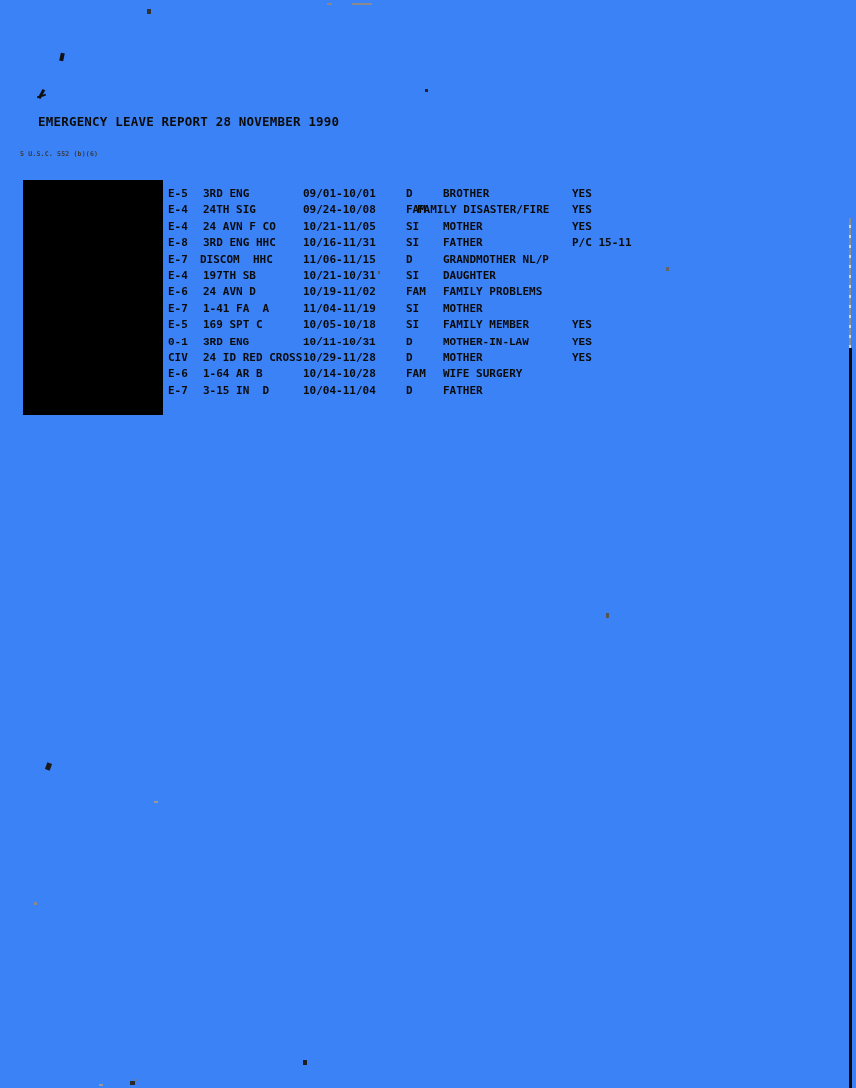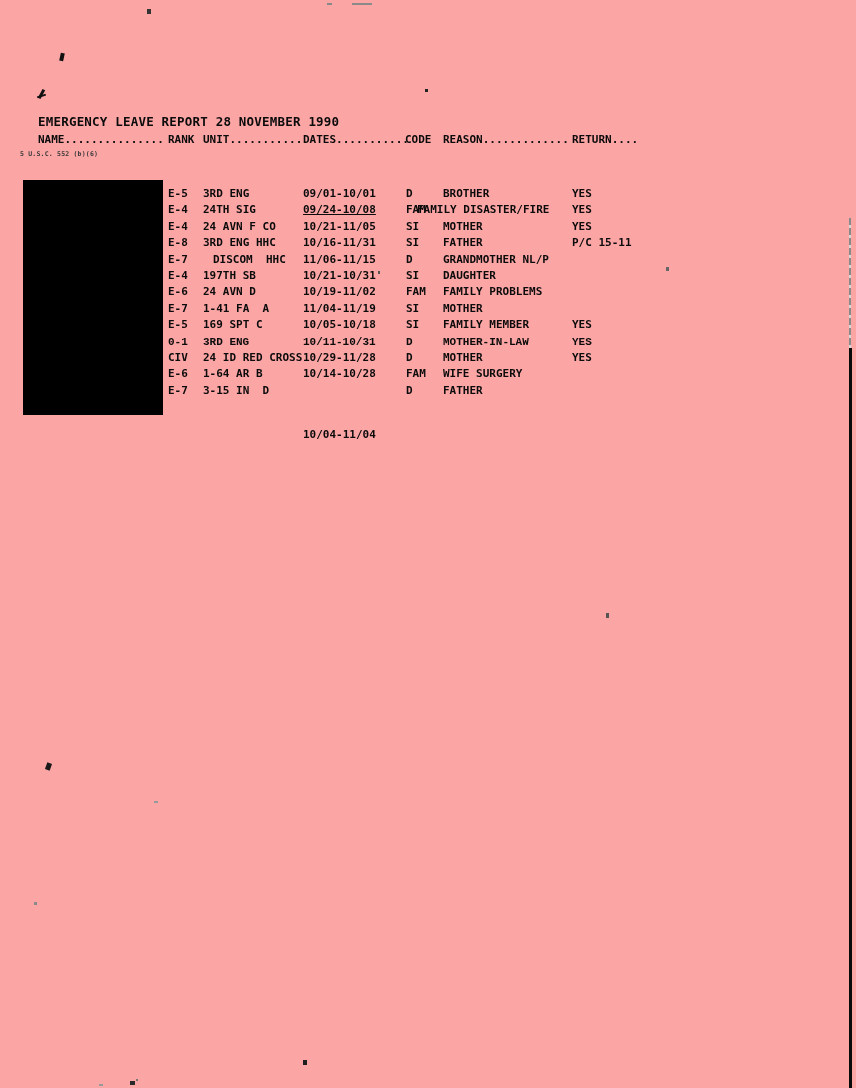--- a/index.html
+++ b/index.html
@@ -53,51 +53,42 @@
     position: absolute;
     left: 849px; top: 348px;
     width: 3px; height: 740px;
     background: #0a0a0a;
   }
   .speck { position: absolute; }
 </style>
 </head>
 <body>
 
-<div class="page" style="background: #fca5a5; color: rgb(11, 11, 11);">
+<div class="page" style="background: #3b82f6; color: rgb(11, 11, 11);">
 
   <div class="title">EMERGENCY LEAVE REPORT 28 NOVEMBER 1990</div>
 
-  <div class="colhead">
-    <span class="c" style="left:38px">NAME...............</span>
-    <span class="c" style="left:168px">RANK</span>
-    <span class="c" style="left:203px">UNIT...........</span>
-    <span class="c" style="left:303px">DATES...........</span>
-    <span class="c" style="left:405px">CODE</span>
-    <span class="c" style="left:443px">REASON.............</span>
-    <span class="c" style="left:572px">RETURN....</span>
-  </div>
 
   <div class="foia">5 U.S.C. 552 (b)(6)</div>
 
   <div class="redaction" style="background: rgb(0, 0, 0);"></div>
 
   <div id="table-body">
       <div class="trow" style="top: 187px;">
         <span class="cell" style="left: 168px;">E-5</span>
         <span class="cell" style="left: 203px;">3RD ENG</span>
         <span class="cell" style="left: 303px; text-align: center;">09/01-10/01</span>
         <span class="cell" style="left: 406px;">D</span>
         <span class="cell" style="left: 443px;">BROTHER</span>
         <span class="cell" style="left: 572px;">YES</span>
       </div>
       <div class="trow" style="top: 203.4px;">
         <span class="cell" style="left: 168px;">E-4</span>
         <span class="cell" style="left: 203px;">24TH SIG</span>
-        <span class="cell" style="left: 303px; text-decoration: underline;">09/24-10/08</span>
+        <span class="cell" style="left: 303px;">09/24-10/08</span>
         <span class="cell" style="left: 406px;">FAM</span>
         <span class="cell" style="left: 417px;">FAMILY DISASTER/FIRE</span>
         <span class="cell" style="left: 572px;">YES</span>
       </div>
       <div class="trow" style="top: 219.8px;">
         <span class="cell" style="left: 168px;">E-4</span>
         <span class="cell" style="left: 203px;">24 AVN F CO</span>
         <span class="cell" style="left: 303px;">10/21-11/05</span>
         <span class="cell" style="left: 406px;">SI</span>
         <span class="cell" style="left: 443px;">MOTHER</span>
@@ -106,21 +97,21 @@
       <div class="trow" style="top: 236.2px;">
         <span class="cell" style="left: 168px;">E-8</span>
         <span class="cell" style="left: 203px;">3RD ENG HHC</span>
         <span class="cell" style="left: 303px;">10/16-11/31</span>
         <span class="cell" style="left: 406px;">SI</span>
         <span class="cell" style="left: 443px;">FATHER</span>
         <span class="cell" style="left: 572px;">P/C 15-11</span>
       </div>
       <div class="trow" style="top: 252.6px;">
         <span class="cell" style="left: 168px;">E-7</span>
-        <span class="cell" style="left: 213px;">DISCOM  HHC</span>
+        <span class="cell" style="left: 200px;">DISCOM  HHC</span>
         <span class="cell" style="left: 303px;">11/06-11/15</span>
         <span class="cell" style="left: 406px;">D</span>
         <span class="cell" style="left: 443px;">GRANDMOTHER NL/P</span>
         <span class="cell" style="left: 572px;"></span>
       </div>
       <div class="trow" style="top: 269px;">
         <span class="cell" style="left: 168px;">E-4</span>
         <span class="cell" style="left: 203px;">197TH SB</span>
         <span class="cell" style="left: 303px;">10/21-10/31</span>
         <span class="cell" style="left: 406px;">SI</span>
@@ -171,21 +162,21 @@
         <span class="cell" style="left: 168px;">E-6</span>
         <span class="cell" style="left: 203px;">1-64 AR B</span>
         <span class="cell" style="left: 303px;">10/14-10/28</span>
         <span class="cell" style="left: 406px;">FAM</span>
         <span class="cell" style="left: 443px;">WIFE SURGERY</span>
         <span class="cell" style="left: 572px;"></span>
       </div>
       <div class="trow" style="top: 383.8px;">
         <span class="cell" style="left: 168px;">E-7</span>
         <span class="cell" style="left: 203px;">3-15 IN  D</span>
-        <span class="cell" style="left: 303px; margin-top: 44px;">10/04-11/04</span>
+        <span class="cell" style="left: 303px;">10/04-11/04</span>
         <span class="cell" style="left: 406px;">D</span>
         <span class="cell" style="left: 443px;">FATHER</span>
         <span class="cell" style="left: 572px;"></span>
       </div>
     </div>
 
   <div class="vline-top"></div>
   <div class="vline-bottom"></div>
 
   <div id="artifacts">

